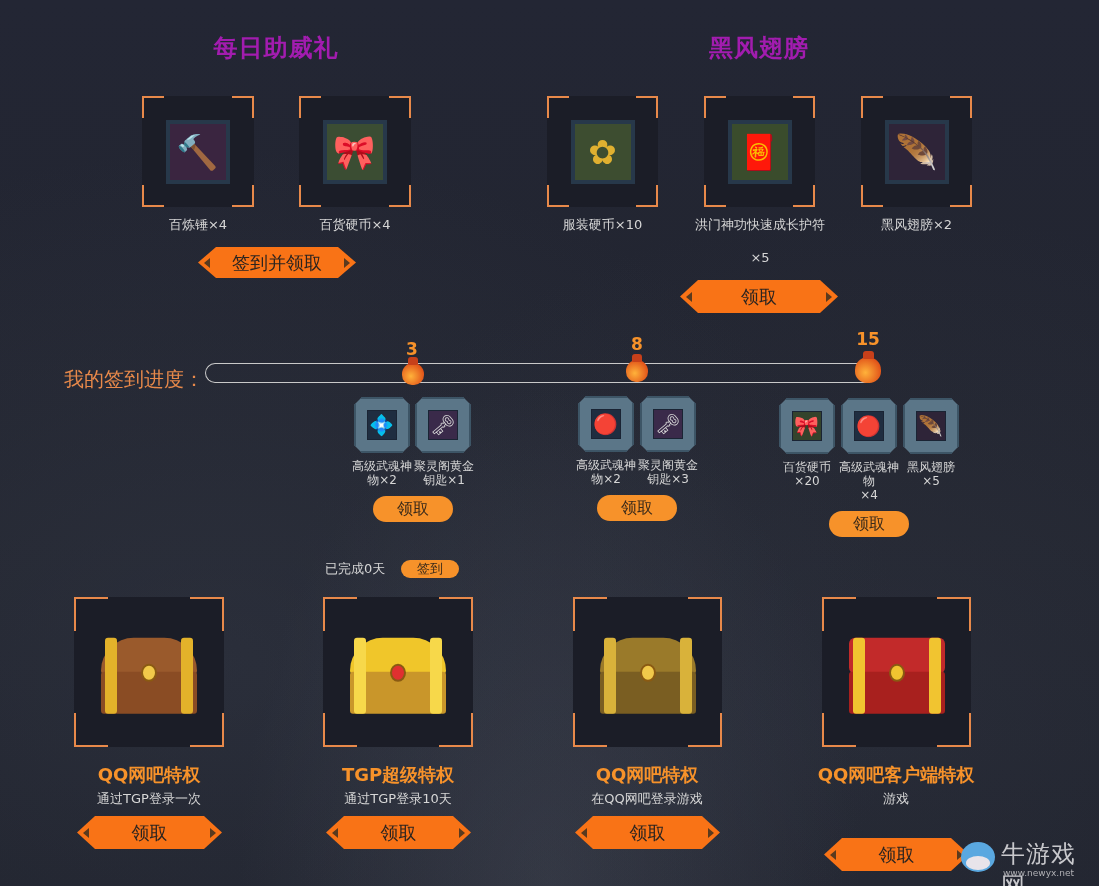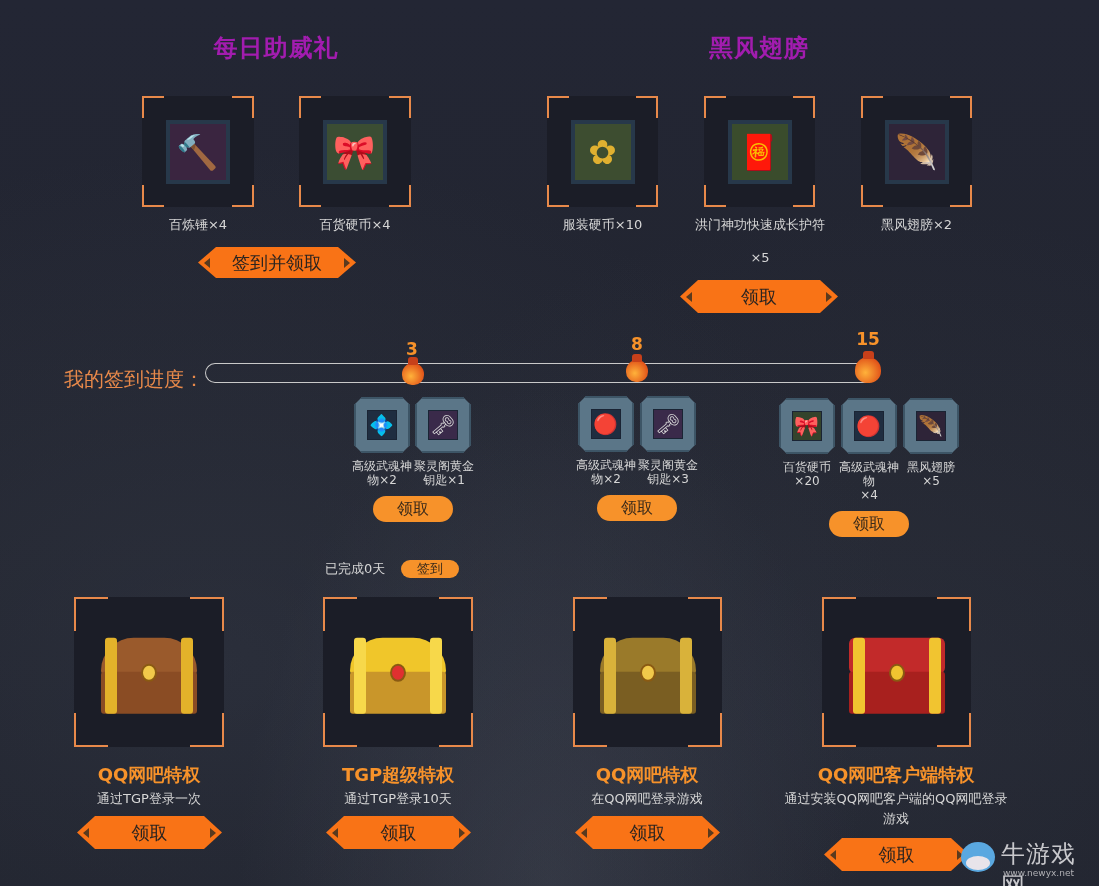--- a/index.html
+++ b/index.html
@@ -313,21 +313,20 @@
   <div class="chest">
     <div class="lid" style="background:#c22a2a; border-radius:6px;"></div>
       <div class="body" style="background:#a8201e;"></div>
     <div class="band" style="left:4px; background:#f1c430;"></div>
       <div class="band" style="right:4px; background:#f1c430;"></div>
       <div class="lock" style="background:#f1c430;"></div>
   </div>
 </div>
 <div class="chest-title" style="left:796px; top:763px; width:200px;">QQ网吧客户端特权</div>
 <div class="chest-desc" style="left:766px; top:789px; width:260px;">
-    <div>通过安装QQ网吧客户端的QQ网吧登录</div>
     <div>游戏</div>
   </div>
 <div class="hex-btn" style="left:824px; top:838px; width:145px; height:33px;">
   <span class="arr-l"></span>
   <span>领取</span>
   <span class="arr-r"></span>
 </div>
 
 <div class="watermark" style="left:955px; top:836px; width:140px; height:48px;">
   <div style="position:absolute; left:6px; top:6px; width:34px; height:30px; border-radius:50%; background:#5aa8e0;">

